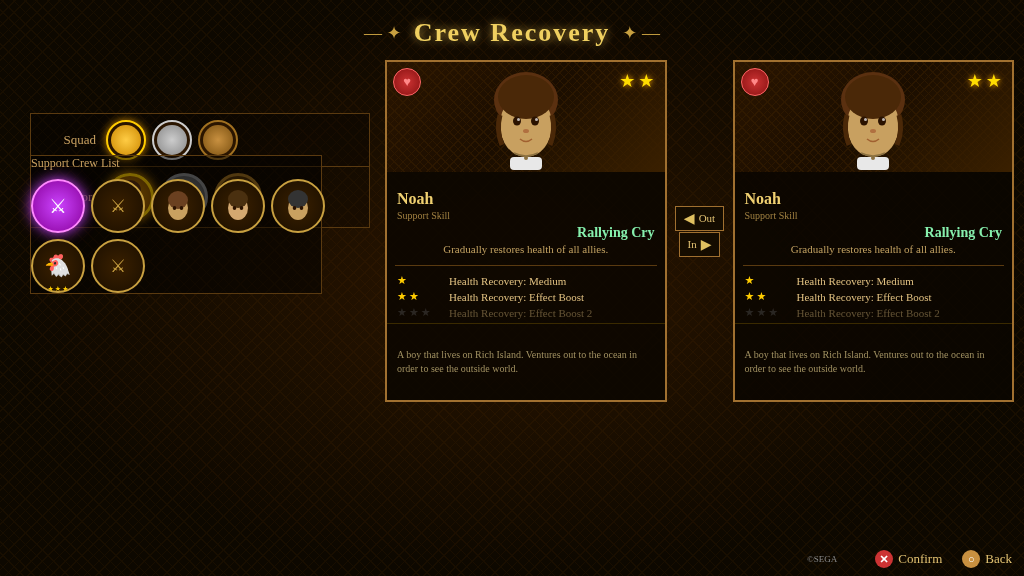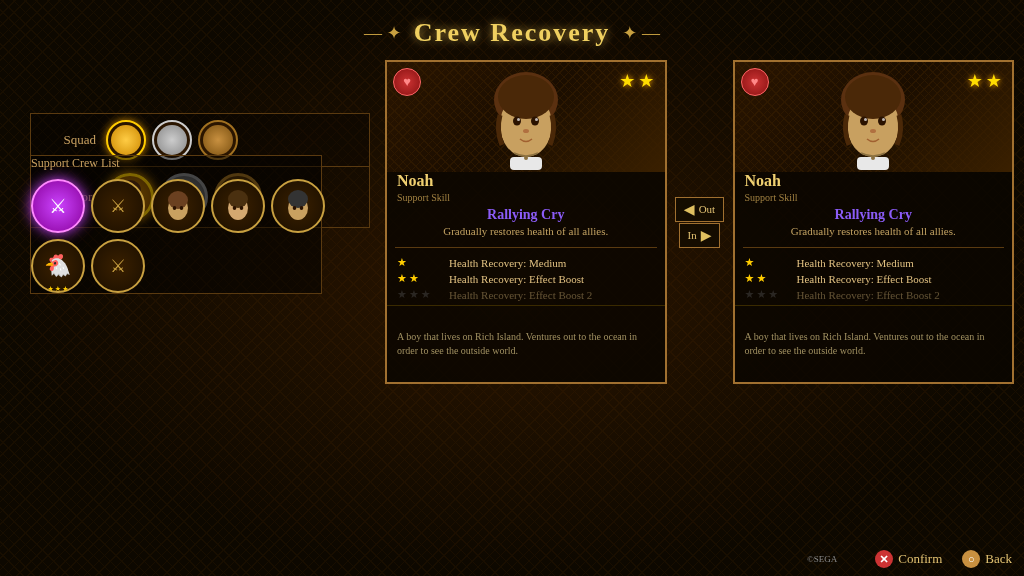--- a/index.html
+++ b/index.html
@@ -262,34 +262,34 @@
       display: flex;
       align-items: center;
       justify-content: center;
       font-size: 11px;
     }
 
     .char-name {
       color: #f0d070;
       font-size: 16px;
       font-weight: bold;
-      padding: 0 10px 2px;
+      padding: 18px 10px 2px;
     }
 
     .support-skill-label {
       color: #a08040;
       font-size: 10px;
       padding: 0 10px 2px;
     }
 
     .skill-name {
-      color: #8b5cf6;
+      color: #86efac;
       font-size: 14px;
       font-weight: bold;
-      text-align: center;
+      text-align: right;
       padding: 2px 10px;
     }
 
     .skill-desc {
       color: #c0a060;
       font-size: 11px;
       text-align: center;
       padding: 0 10px 6px;
     }
 

